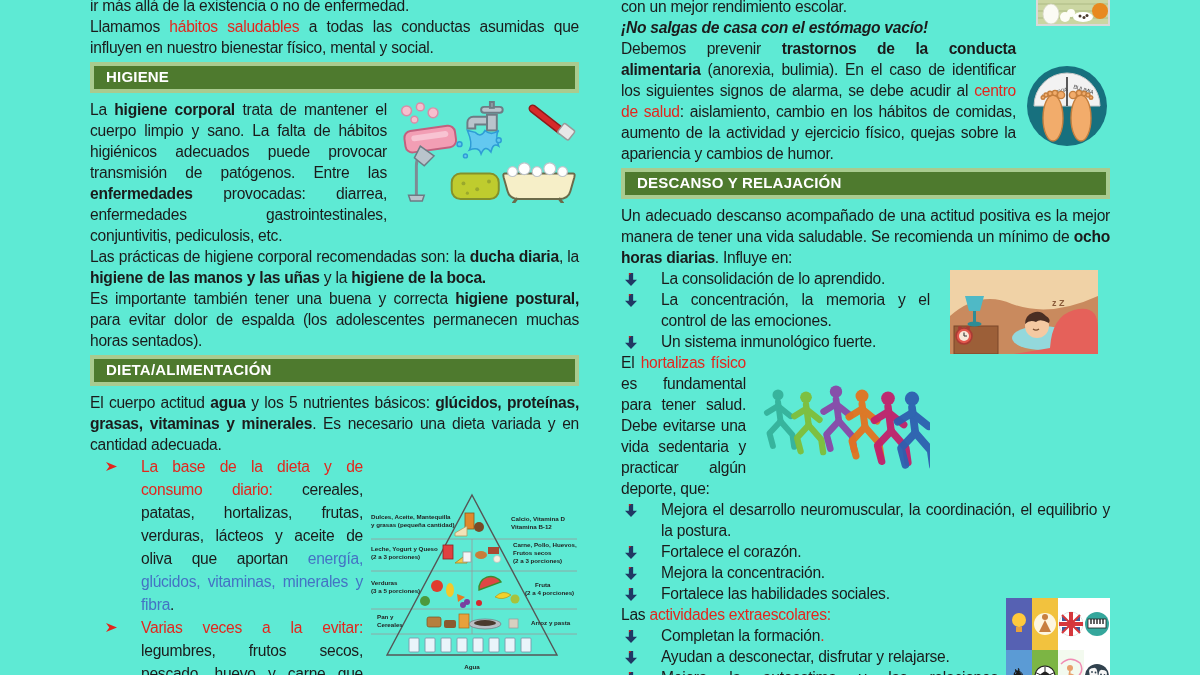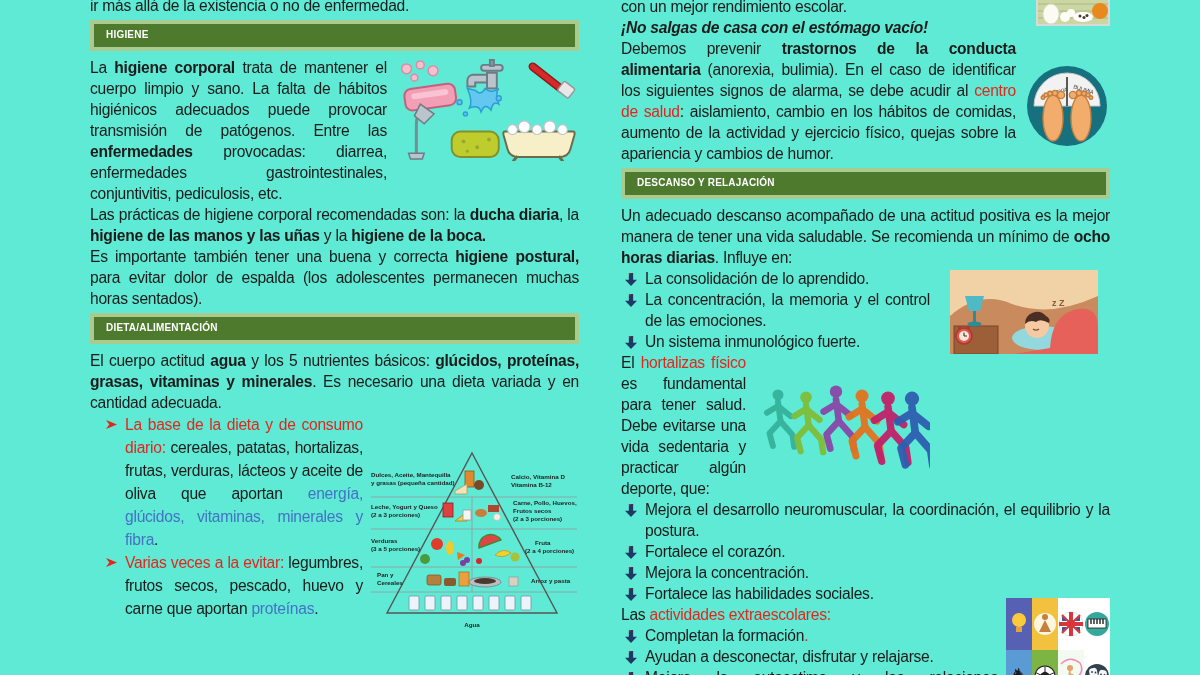--- a/index.html
+++ b/index.html
@@ -3,52 +3,53 @@
 <meta charset="utf-8">
 <style>
   *{margin:0;padding:0;box-sizing:border-box}
   html,body{width:1200px;height:675px;overflow:hidden;background:#fff}
   body{font-family:"Liberation Sans","DejaVu Sans",sans-serif;color:#1b1b1b}
   .page{position:relative;width:1200px;height:675px;background:#5eead4;overflow:hidden}
   .col{position:absolute}
   .col-left{left:90px;top:-5px;width:489px}
   .col-right{left:621px;top:-4px;width:489px}
   .tx{font-size:15.6px;line-height:21px;text-align:justify;letter-spacing:-0.25px}
-  .sec-h{background:#4E7A2E;border:4px solid #A9CB8F;color:#fff;font-size:10px;font-weight:600;
+  .sec-h{background:#4E7A2E;border:4px solid #A9CB8F;color:#fff;font-size:15px;font-weight:600;
          line-height:18px;padding:2px 10px 3px 12px;margin:4px 0 6px;letter-spacing:.2px}
   .sg-b{font-weight:700}
   .sg-r{color:#E3261D}
   .sg-bl{color:#4472C4}
   .sg-bi{font-weight:700;font-style:italic}
   .fl{float:right;display:block}
   .fl svg{display:block;width:100%;height:100%}
   .hyg{width:184px;height:102px;margin:2px 0 2px 8px}
   .pyr{width:210px;height:222px;margin:2px 0 0 6px}
   .photo{width:74px;height:30px;margin:0 0 3px 8px;border:2px solid #D9D9D9;background:#CBD6A2}
   .scalefl{width:86px;height:88px;margin:22px 0 4px 8px}
   .sleepfl{width:172px;height:84px;margin:2px 0 4px 8px}
   .runnersfl{width:178px;height:118px;margin:19px 0 4px 6px}
   .gridfl{width:104px;height:104px;margin:-6px 0 4px 8px}
-  .blist .li{display:flex;gap:8px;align-items:flex-start}
+  .blist .li{display:flex;gap:24px;align-items:flex-start}
   .li-tx{flex:1;text-align:justify;font-size:15.6px;line-height:21px;letter-spacing:-0.25px}
   .list-left .li-tx{line-height:23px}
   .mark{flex:0 0 auto;margin-top:5px}
   .m-red{width:11px;height:11px;background:#E3261D;margin-left:16px;margin-top:6px;
          clip-path:polygon(0 10%,100% 50%,0 90%,30% 50%)}
   .m-navy{width:12px;height:13px;margin-left:4px;
           background:linear-gradient(135deg,#B32425 0%,#B32425 26%,#203864 26%);
           clip-path:polygon(32% 0,68% 0,68% 52%,100% 52%,50% 100%,0 52%,32% 52%)}
 </style>
 </head>
 <body>
 
 <div class="page">
 
   <div class="col col-left">
     <p class="tx"><span class="sg-n">ir más allá de la existencia o no de enfermedad.</span></p>
+    <p class="tx"><span class="sg-n">Llamamos </span><span class="sg-r">hábitos saludables</span><span class="sg-n"> a todas las conductas asumidas que influyen en nuestro bienestar físico, mental y social.</span></p>
 
     <div class="sec-h">
       <span>HIGIENE</span>
     </div>
 
     <p class="tx"><span class="fl hyg">
           <svg viewBox="0 0 184 104">
       <g fill="#F6BFCE" stroke="#D98CA6" stroke-width="1.5">
         <circle cx="10" cy="10" r="5"></circle>
               <circle cx="24" cy="6" r="4"></circle>

